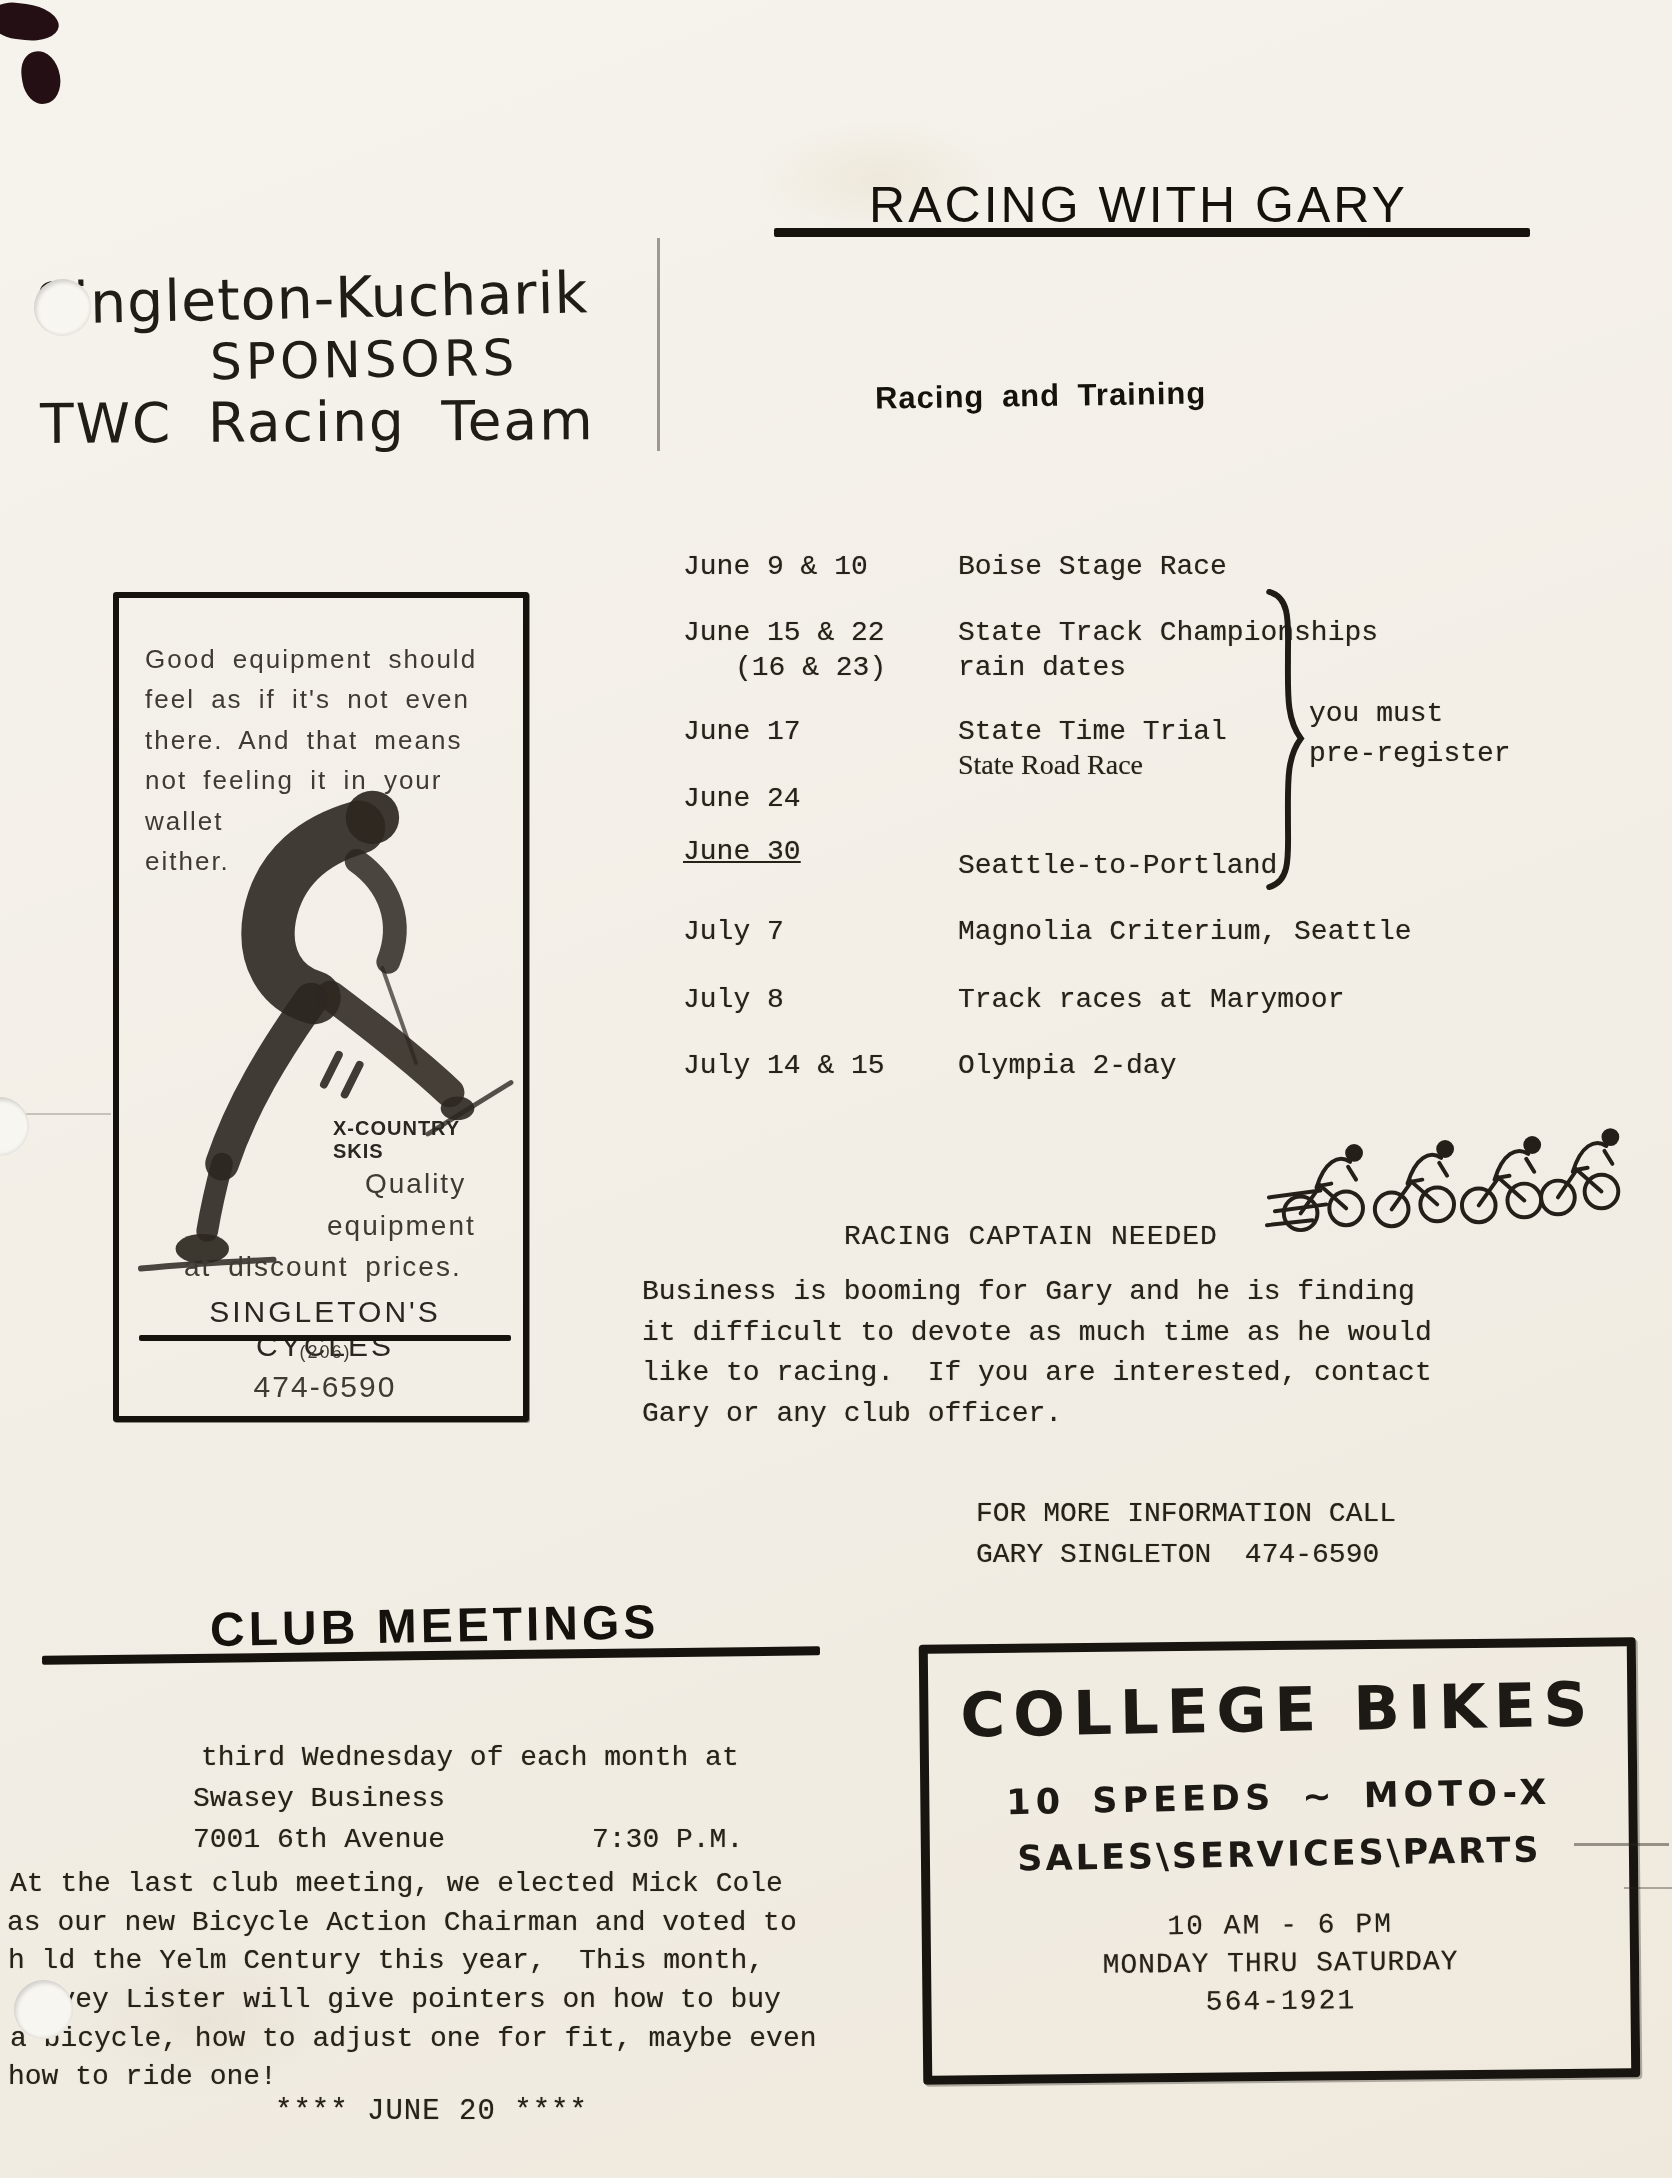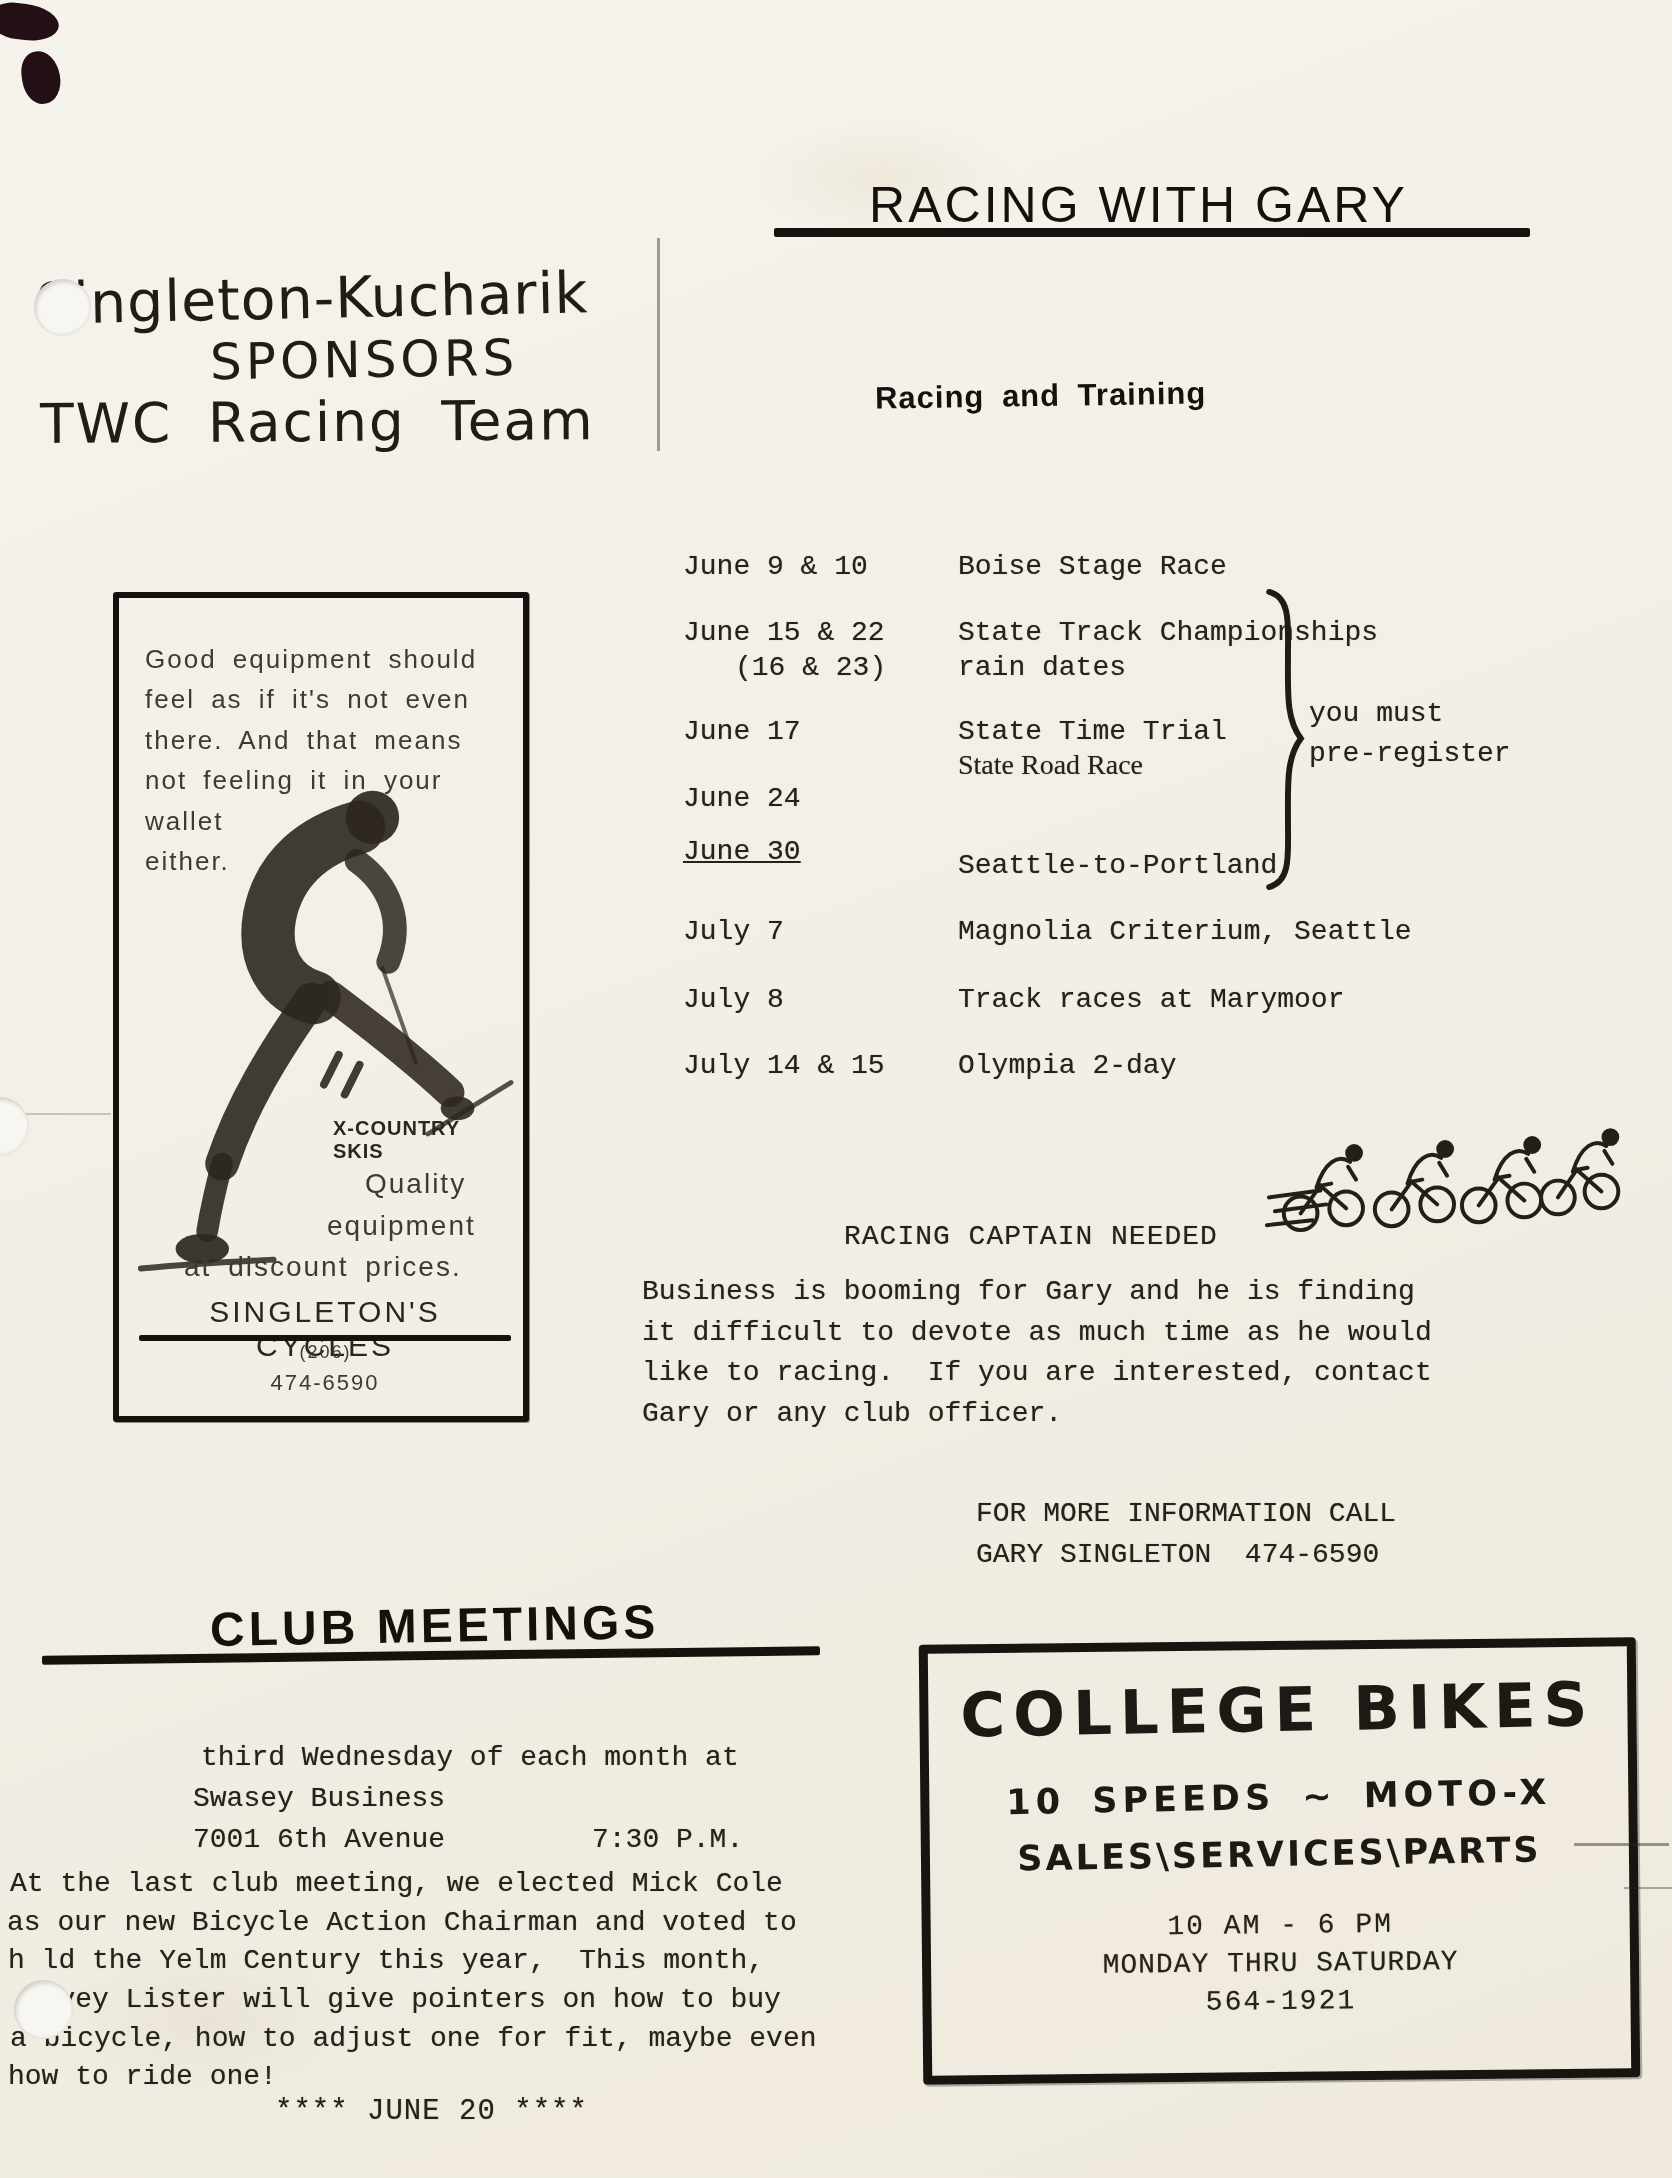--- a/index.html
+++ b/index.html
@@ -143,21 +143,21 @@
       </svg>
     </div>
 
     <div class="abs print" style="left:214px;top:519px;font-size:20px;font-weight:700;letter-spacing:1px;color:#2a2620;z-index:5;">X-COUNTRY SKIS</div>
     <div class="abs print" style="left:246px;top:570px;font-size:28px;z-index:5;">Quality</div>
     <div class="abs print" style="left:208px;top:612px;font-size:28px;z-index:5;">equipment</div>
     <div class="abs print" style="left:65px;top:653px;font-size:28px;z-index:5;">at discount prices.</div>
     <div class="abs print" style="left:22px;top:697px;width:368px;font-size:30px;letter-spacing:3px;text-align:center;color:#2a2620;z-index:5;">SINGLETON'S CYCLES</div>
     <div class="abs bar" style="left:20px;top:737px;width:372px;height:6px;z-index:5;"></div>
     <div class="abs print ctr" style="left:139px;top:744px;width:135px;font-size:18px;z-index:5;">(206)</div>
-    <div class="abs print ctr" style="left:109px;top:772px;width:194px;font-size:22px;letter-spacing:2px;z-index:5;">474-6590</div>
+    <div class="abs print ctr" style="left:109px;top:772px;width:194px;font-size:30px;letter-spacing:2px;z-index:5;">474-6590</div>
   </div>
 
   <div class="abs typed" style="left:844px;top:1216px;letter-spacing:1px;">RACING CAPTAIN NEEDED</div>
   <div class="abs typed" style="left:642px;top:1271px;">Business is booming for Gary and he is finding</div>
   <div class="abs typed" style="left:642px;top:1312px;">it difficult to devote as much time as he would</div>
   <div class="abs typed" style="left:642px;top:1352px;">like to racing.  If you are interested, contact</div>
   <div class="abs typed" style="left:642px;top:1393px;">Gary or any club officer.</div>
 
   <div class="abs typed" style="left:976px;top:1493px;">FOR MORE INFORMATION CALL</div>
   <div class="abs typed" style="left:976px;top:1534px;">GARY SINGLETON  474-6590</div>

